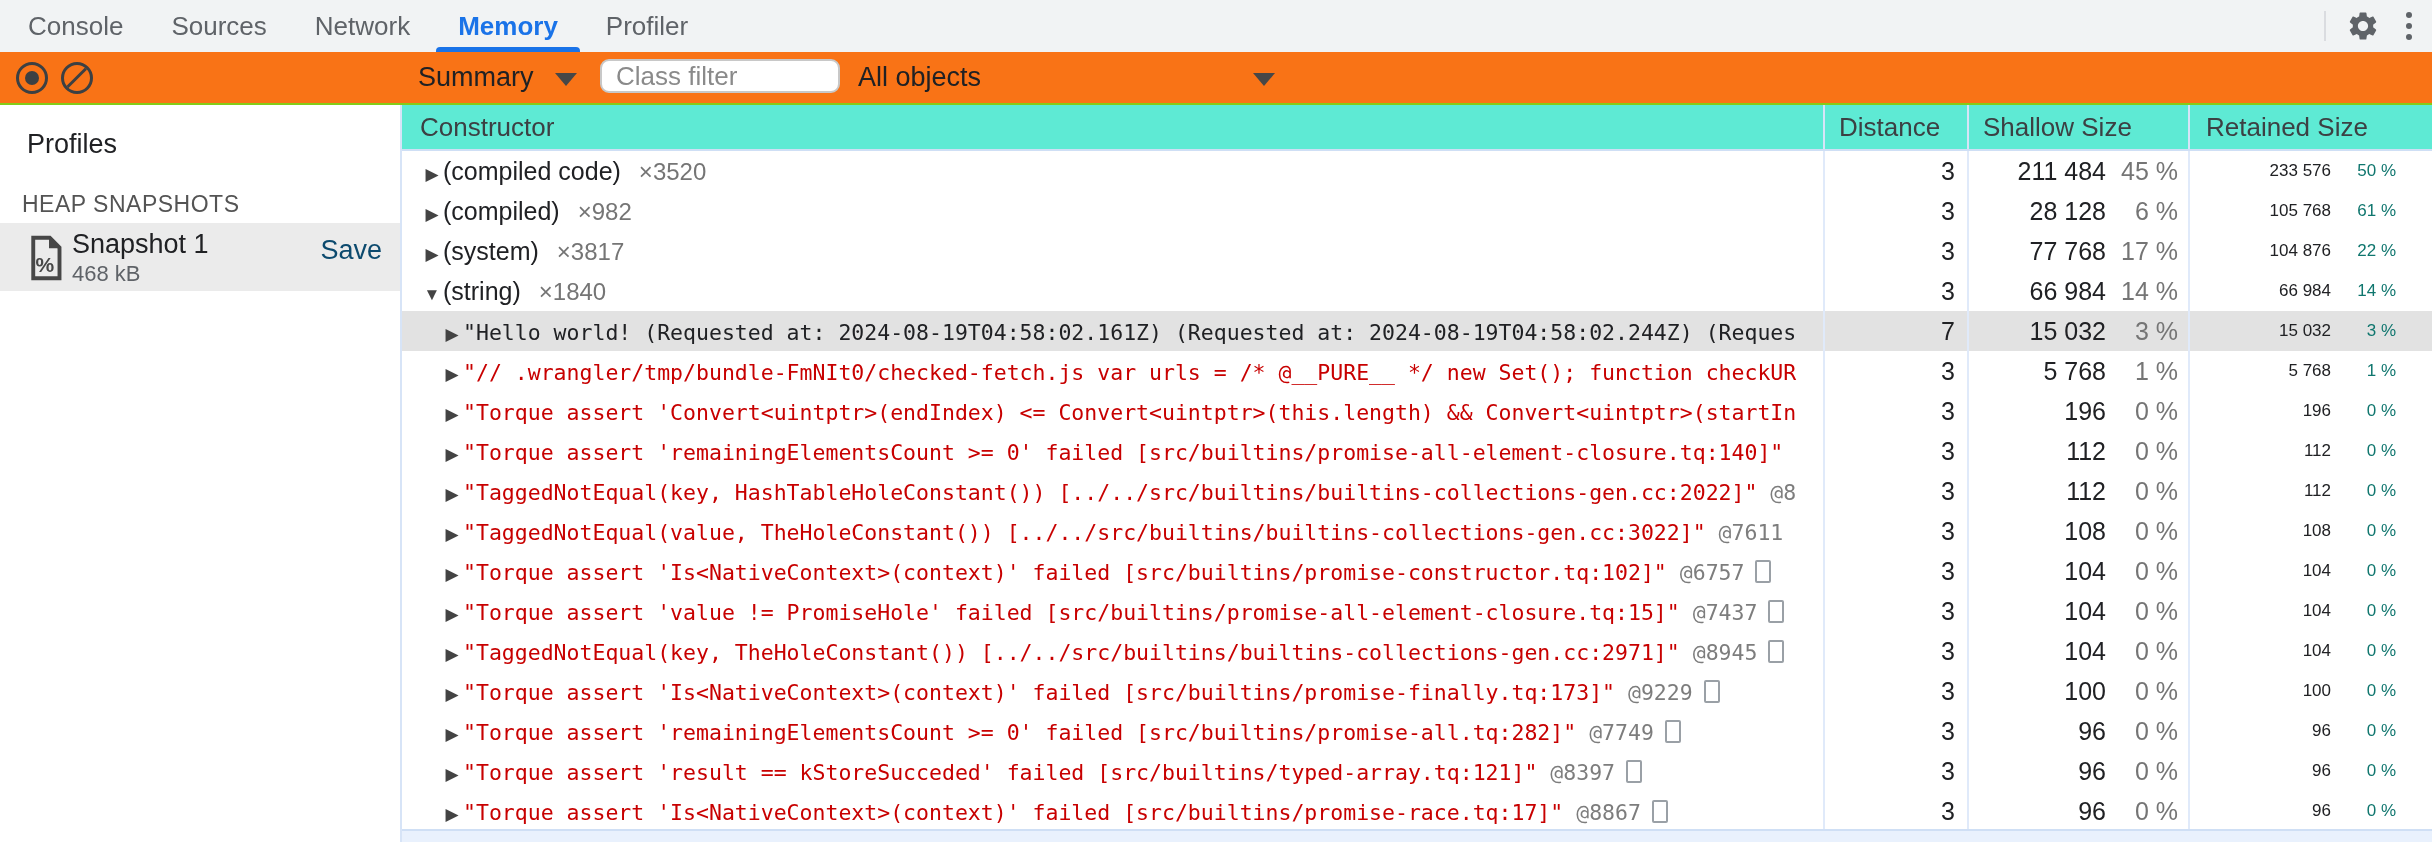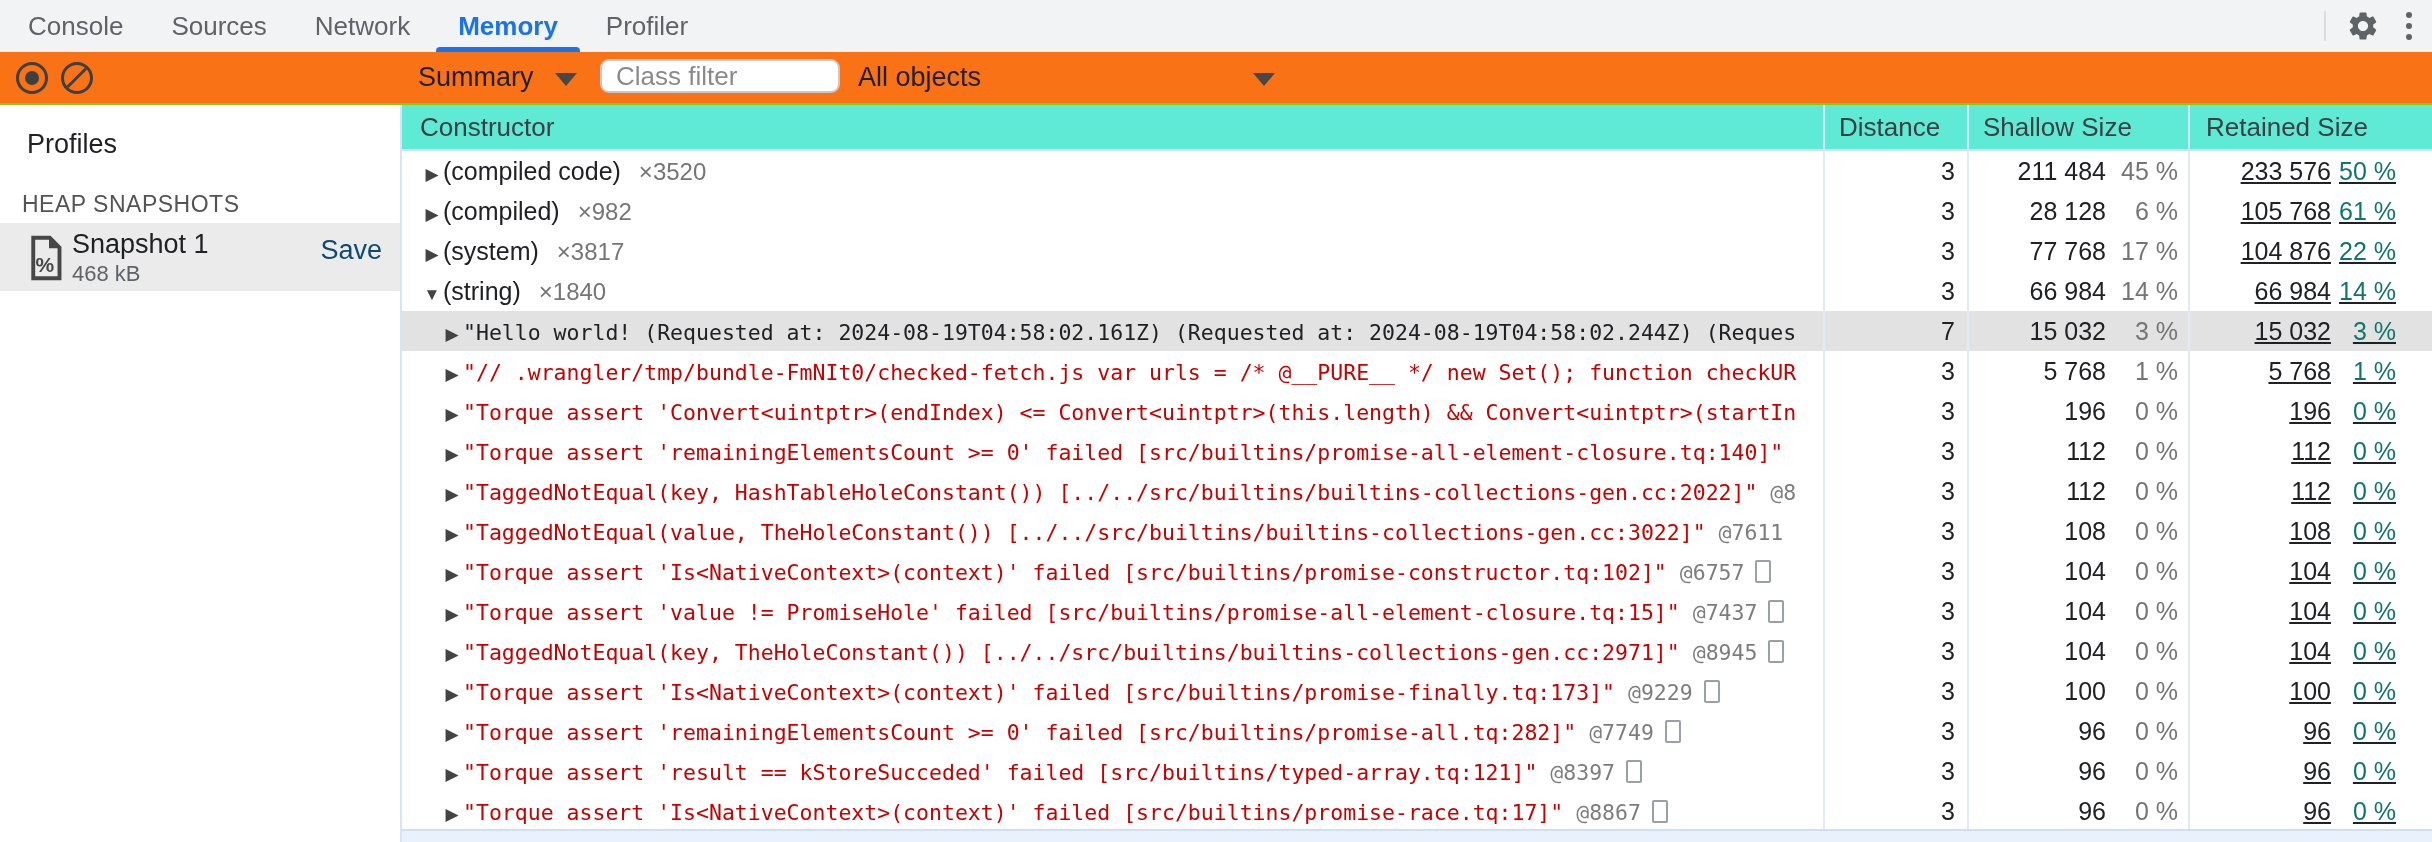--- a/index.html
+++ b/index.html
@@ -72,21 +72,21 @@
   .g-name{color:#202124;}
   .g-count{color:#757575;font-size:24px;margin-left:18px;}
   .s-text{font-family:"DejaVu Sans Mono",monospace;font-size:21.5px;color:#c80000;}
   .row.dark .s-text{color:#202124;}
   .s-id{font-family:"DejaVu Sans Mono",monospace;font-size:21.5px;color:#7d7d7d;}
   .s-box{display:inline-block;width:12px;height:19px;border:2px solid #9aa0a6;border-radius:2px;
          vertical-align:-3px;margin-left:11px;}
   .d-cell{width:116px;padding-left:14px;padding-right:12px;border-left:2px solid #e0eafa;
           text-align:right;font-size:25px;color:#202124;}
   .s-cell{width:219px;border-left:2px solid #e0eafa;display:flex;font-size:25px;}
-  .r-cell{width:242px;border-left:2px solid #e0eafa;display:flex;font-size:25px;text-decoration:underline;}
+  .r-cell{width:242px;border-left:2px solid #e0eafa;display:flex;font-size:17px;}
   .num{flex:1;text-align:right;color:#202124;}
   .s-cell .pct{width:72px;padding-right:10px;text-align:right;color:#757575;}
   .r-cell .pct{width:65px;padding-right:36px;text-align:right;color:#0f766e;}
   .grid-bottom{position:absolute;left:0;right:0;bottom:0;height:11px;background:#e9f1fd;
           border-top:2px solid #cfdff5;}
 </style>
 </head>
 <body>
 
 <div class="app">

